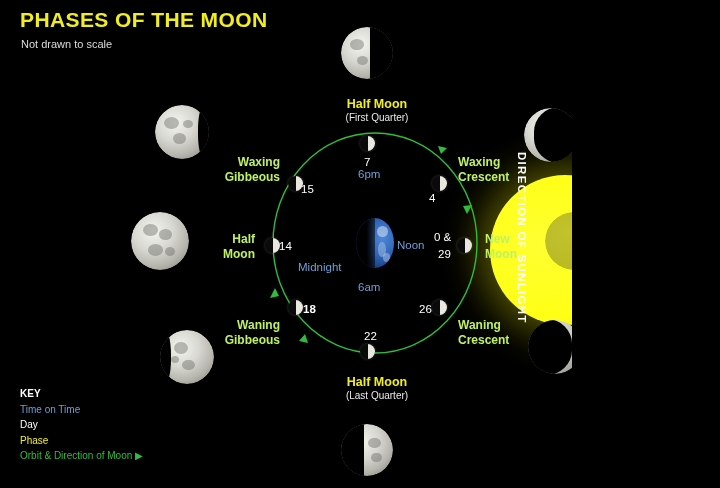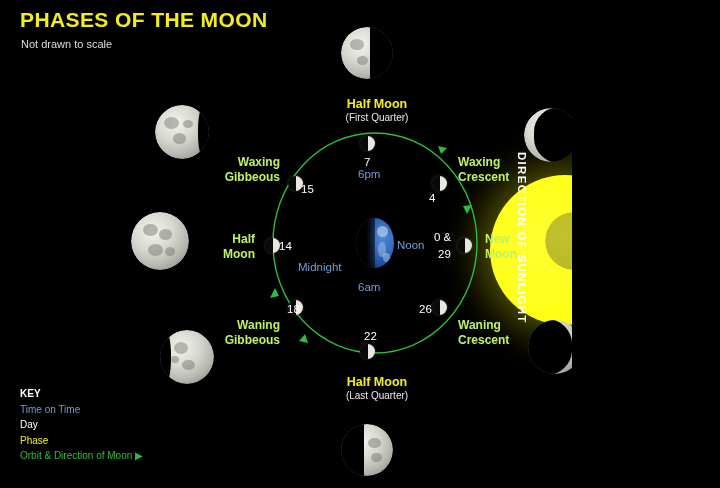--- a/index.html
+++ b/index.html
@@ -141,21 +141,21 @@
       <i class="right"></i>
     </div>
 
   <div class="omoon" style="left:432px;top:176px;">
       <i class="right"></i>
     </div>
 
   <div class="daynum" style="left:364px;top:156px;">7</div>
   <div class="daynum" style="left:301px;top:183px;">15</div>
   <div class="daynum" style="left:279px;top:240px;">14</div>
-  <div class="daynum" style="left:287px;top:303px;">18</div>
+  <div class="daynum" style="left:303px;top:303px;font-weight:bold;">18</div>
   <div class="daynum" style="left:364px;top:330px;">22</div>
   <div class="daynum" style="left:419px;top:303px;">26</div>
   <div class="daynum" style="left:434px;top:231px;">0 &amp;</div>
   <div class="daynum" style="left:438px;top:248px;">29</div>
   <div class="daynum" style="left:429px;top:192px;">4</div>
 
   <div class="halftitle" style="left:297px;top:97px;width:160px;">
     <span class="h1">Half Moon</span>
     <span class="h2">(First Quarter)</span>
   </div>

